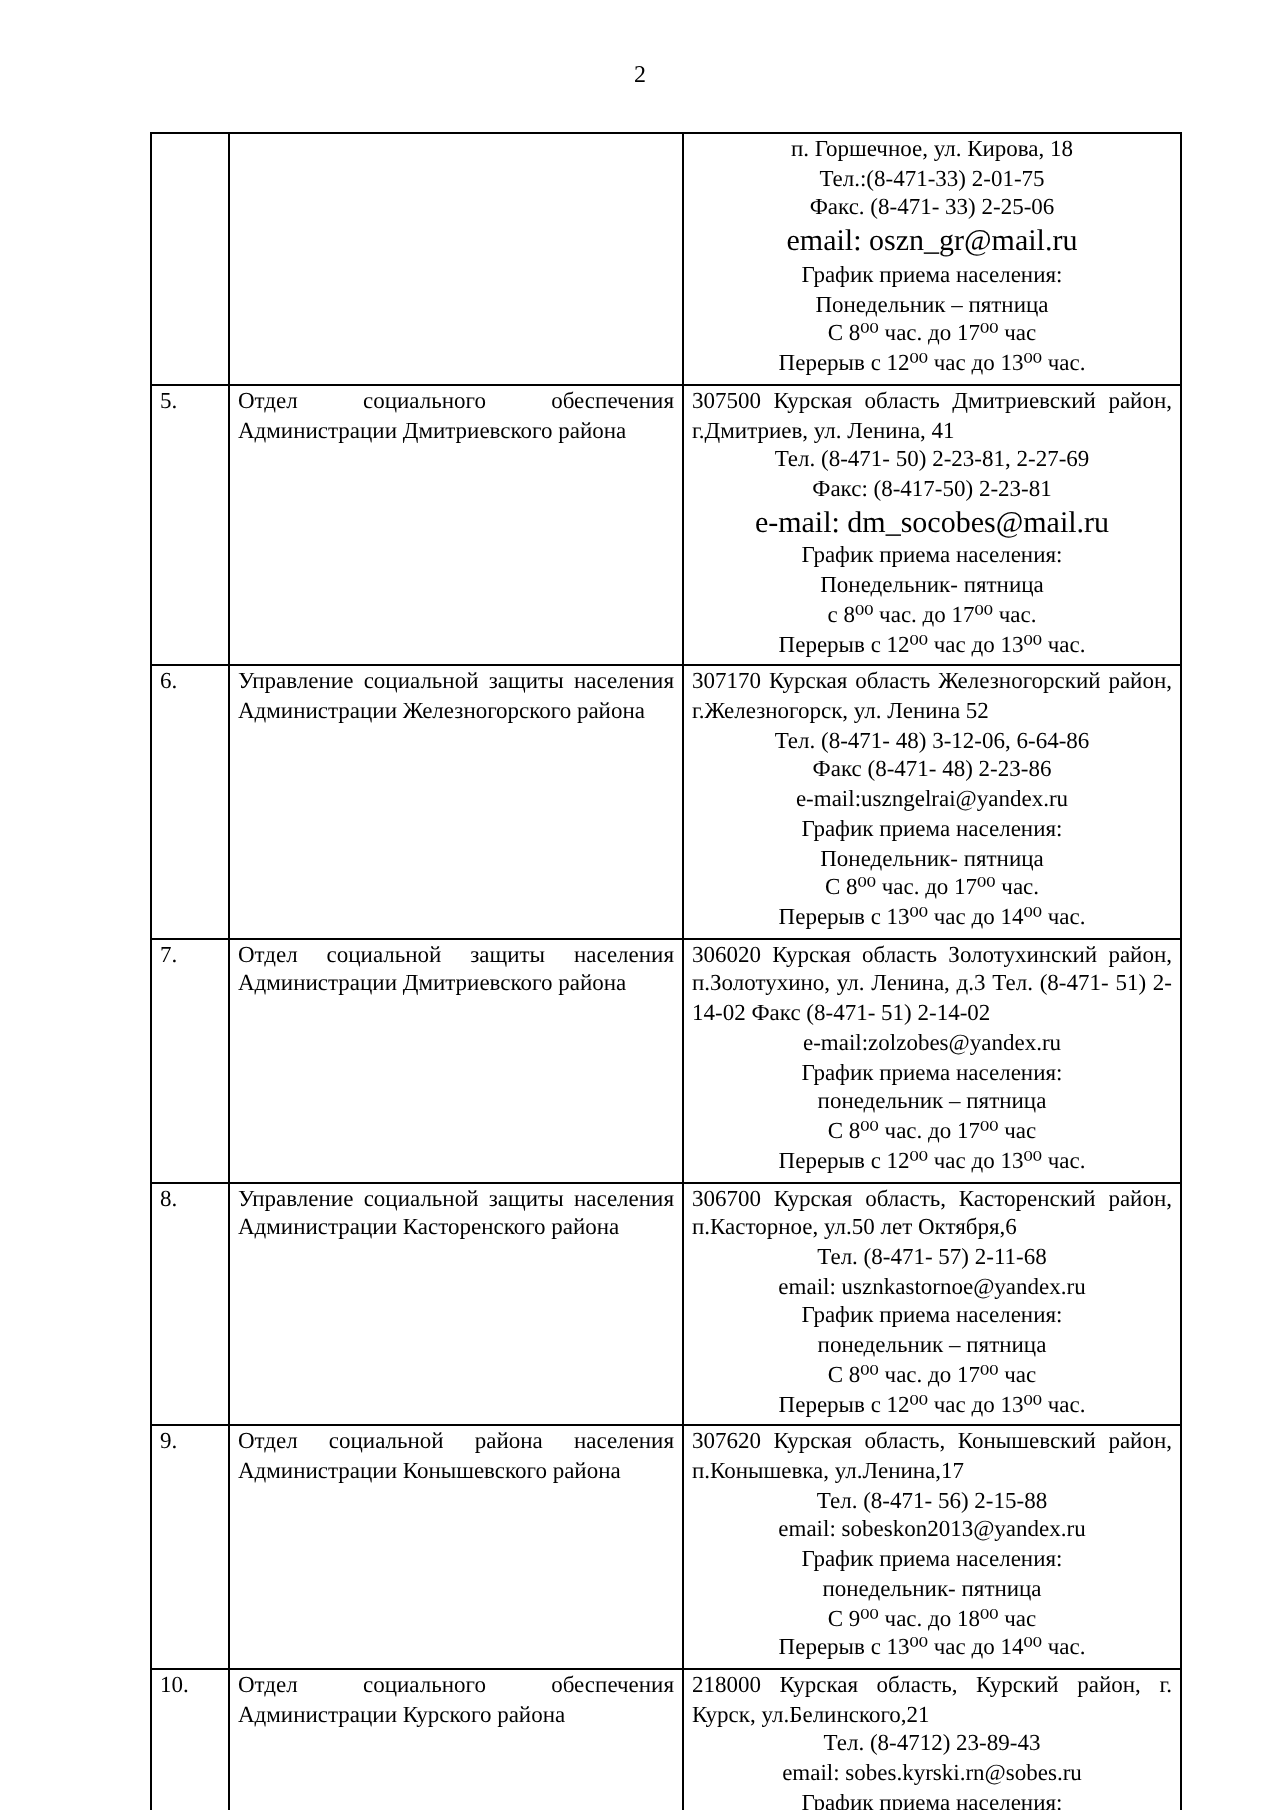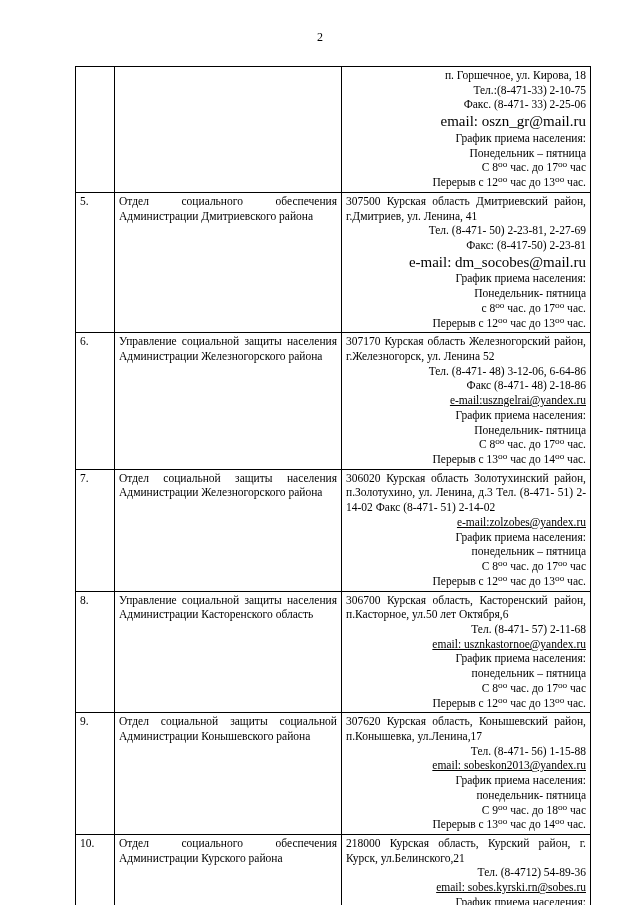--- a/index.html
+++ b/index.html
@@ -34,45 +34,44 @@
     vertical-align: top;
     font-size: 11.5px;
     line-height: 1.28;
     padding: 1px 4px 2px 4px;
   }
   td.col-num   { width: 30px;  padding-left: 5px; }
   td.col-name  { width: 218px; text-align: justify; }
   td.col-details { width: 240px; }
   tbody tr:last-child td { padding-bottom: 45px; }
 
-  .line { text-align: right; }
+  .line { text-align: center; }
   .line.justify { text-align: justify; }
   .line.email-lg {
     font-size: 15px;
     line-height: 1.25;
   }
   .line.email-link {
-    text-decoration: underline;
     cursor: pointer;
   }
 </style>
 </head>
 <body>
 
 <div class="page">
   <div class="page-number">2</div>
 
   <table class="contacts">
     <tbody>
         <tr>
           <td class="col-num"></td>
           <td class="col-name"></td>
           <td class="col-details">
             <div class="line">п. Горшечное, ул. Кирова, 18</div>
-            <div class="line">Тел.:(8-471-33) 2-10-75</div>
+            <div class="line">Тел.:(8-471-33) 2-01-75</div>
             <div class="line">Факс. (8-471- 33) 2-25-06</div>
             <div class="line email-lg">email: oszn_gr@mail.ru</div>
             <div class="line">График приема населения:</div>
             <div class="line">Понедельник – пятница</div>
             <div class="line">С 8⁰⁰ час. до 17⁰⁰ час</div>
             <div class="line">Перерыв с 12⁰⁰ час до 13⁰⁰ час.</div>
           </td>
         </tr>
         <tr>
           <td class="col-num">5.</td>
@@ -87,71 +86,71 @@
             <div class="line">с 8⁰⁰ час. до 17⁰⁰ час.</div>
             <div class="line">Перерыв с 12⁰⁰ час до 13⁰⁰ час.</div>
           </td>
         </tr>
         <tr>
           <td class="col-num">6.</td>
           <td class="col-name">Управление социальной защиты населения Администрации Железногорского района</td>
           <td class="col-details">
             <div class="line justify">307170 Курская область Железногорский район, г.Железногорск, ул. Ленина 52</div>
             <div class="line">Тел. (8-471- 48) 3-12-06, 6-64-86</div>
-            <div class="line">Факс (8-471- 48) 2-18-86</div>
+            <div class="line">Факс (8-471- 48) 2-23-86</div>
             <div class="line email-link">e-mail:uszngelrai@yandex.ru</div>
             <div class="line">График приема населения:</div>
             <div class="line">Понедельник- пятница</div>
             <div class="line">С 8⁰⁰ час. до 17⁰⁰ час.</div>
             <div class="line">Перерыв с 13⁰⁰ час до 14⁰⁰ час.</div>
           </td>
         </tr>
         <tr>
           <td class="col-num">7.</td>
-          <td class="col-name">Отдел социальной защиты населения Администрации Железногорского района</td>
+          <td class="col-name">Отдел социальной защиты населения Администрации Дмитриевского района</td>
           <td class="col-details">
             <div class="line justify">306020 Курская область Золотухинский район, п.Золотухино, ул. Ленина, д.3 Тел. (8-471- 51) 2-14-02 Факс (8-471- 51) 2-14-02</div>
             <div class="line email-link">e-mail:zolzobes@yandex.ru</div>
             <div class="line">График приема населения:</div>
             <div class="line">понедельник – пятница</div>
             <div class="line">С 8⁰⁰ час. до 17⁰⁰ час</div>
             <div class="line">Перерыв с 12⁰⁰ час до 13⁰⁰ час.</div>
           </td>
         </tr>
         <tr>
           <td class="col-num">8.</td>
-          <td class="col-name">Управление социальной защиты населения Администрации Касторенского область</td>
+          <td class="col-name">Управление социальной защиты населения Администрации Касторенского района</td>
           <td class="col-details">
             <div class="line justify">306700 Курская область, Касторенский район, п.Касторное, ул.50 лет Октября,6</div>
             <div class="line">Тел. (8-471- 57)  2-11-68</div>
             <div class="line email-link">email: usznkastornoe@yandex.ru</div>
             <div class="line">График приема населения:</div>
             <div class="line">понедельник – пятница</div>
             <div class="line">С 8⁰⁰ час. до 17⁰⁰ час</div>
             <div class="line">Перерыв с 12⁰⁰ час до 13⁰⁰ час.</div>
           </td>
         </tr>
         <tr>
           <td class="col-num">9.</td>
-          <td class="col-name">Отдел социальной защиты социальной Администрации Конышевского района</td>
+          <td class="col-name">Отдел социальной района населения Администрации Конышевского района</td>
           <td class="col-details">
             <div class="line justify">307620 Курская область, Конышевский район, п.Конышевка, ул.Ленина,17</div>
-            <div class="line">Тел. (8-471- 56)  1-15-88</div>
+            <div class="line">Тел. (8-471- 56)  2-15-88</div>
             <div class="line email-link">email: sobeskon2013@yandex.ru</div>
             <div class="line">График приема населения:</div>
             <div class="line">понедельник- пятница</div>
             <div class="line">С 9⁰⁰ час. до 18⁰⁰ час</div>
             <div class="line">Перерыв с 13⁰⁰ час до 14⁰⁰ час.</div>
           </td>
         </tr>
         <tr>
           <td class="col-num">10.</td>
           <td class="col-name">Отдел социального обеспечения Администрации Курского района</td>
           <td class="col-details">
             <div class="line justify">218000 Курская область, Курский   район, г. Курск,  ул.Белинского,21</div>
-            <div class="line">Тел. (8-4712)  54-89-36</div>
+            <div class="line">Тел. (8-4712)  23-89-43</div>
             <div class="line email-link">email: sobes.kyrski.rn@sobes.ru</div>
             <div class="line">График приема населения:</div>
           </td>
         </tr>
       </tbody>
   </table>
 </div>
 
 </body></html>

